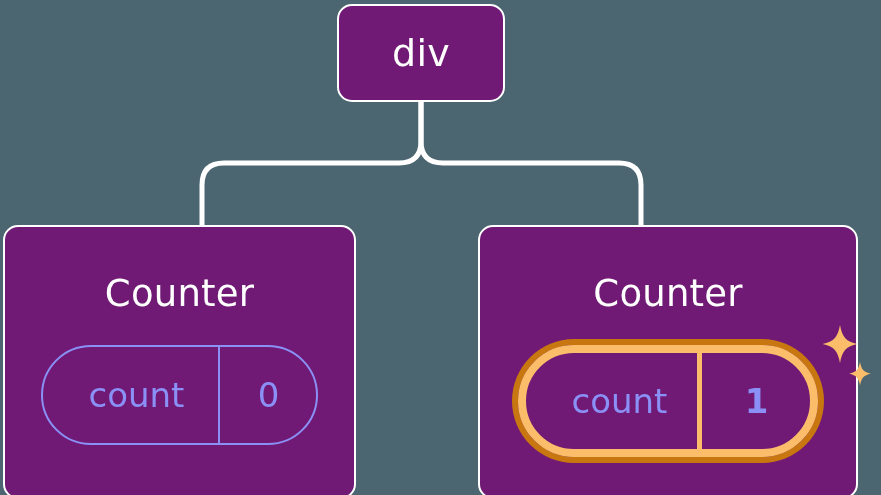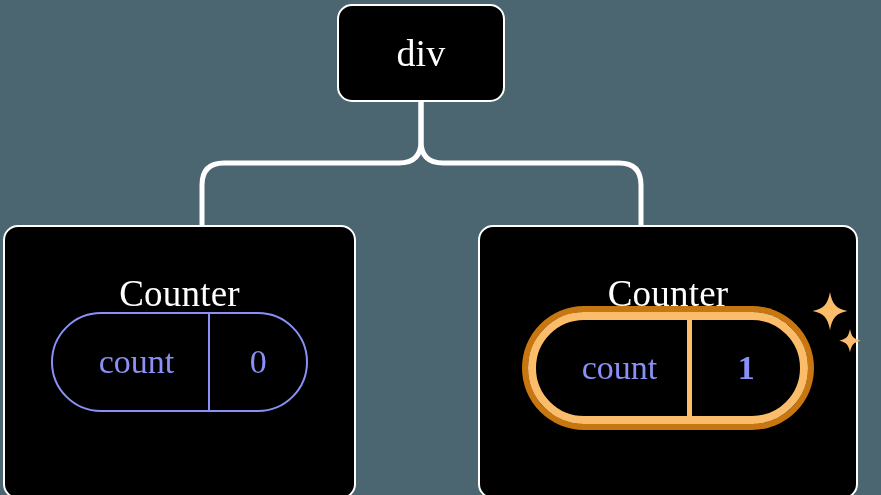--- a/index.html
+++ b/index.html
@@ -25,25 +25,24 @@
     position: absolute;
     left: 0;
     top: 0;
     width: 881px;
     height: 495px;
   }
 
   
   .node {
     position: absolute;
-    background: #000000;
+    background: #701a75;
     border: 2px solid #ffffff;
     border-radius: 15px;
     box-sizing: border-box;
-    font-family: Liberation Serif, serif;
   }
 
   
   #node-div {
     left: 337px;
     top: 4px;
     width: 168px;
     height: 98px;
     display: flex;
     align-items: center;
@@ -75,20 +74,21 @@
     color: #ffffff;
     font-size: 37px;
     font-weight: 400;
     line-height: 1;
     letter-spacing: 0.2px;
   }
 
   
   .hook-wrap {
     position: relative;
+    margin-top: 33px;
   }
 
   .hook {
     display: flex;
     align-items: stretch;
     height: 100px;
     border: 2px solid #8a90f5;
     border-radius: 50px;
     box-sizing: border-box;
     background: transparent;

